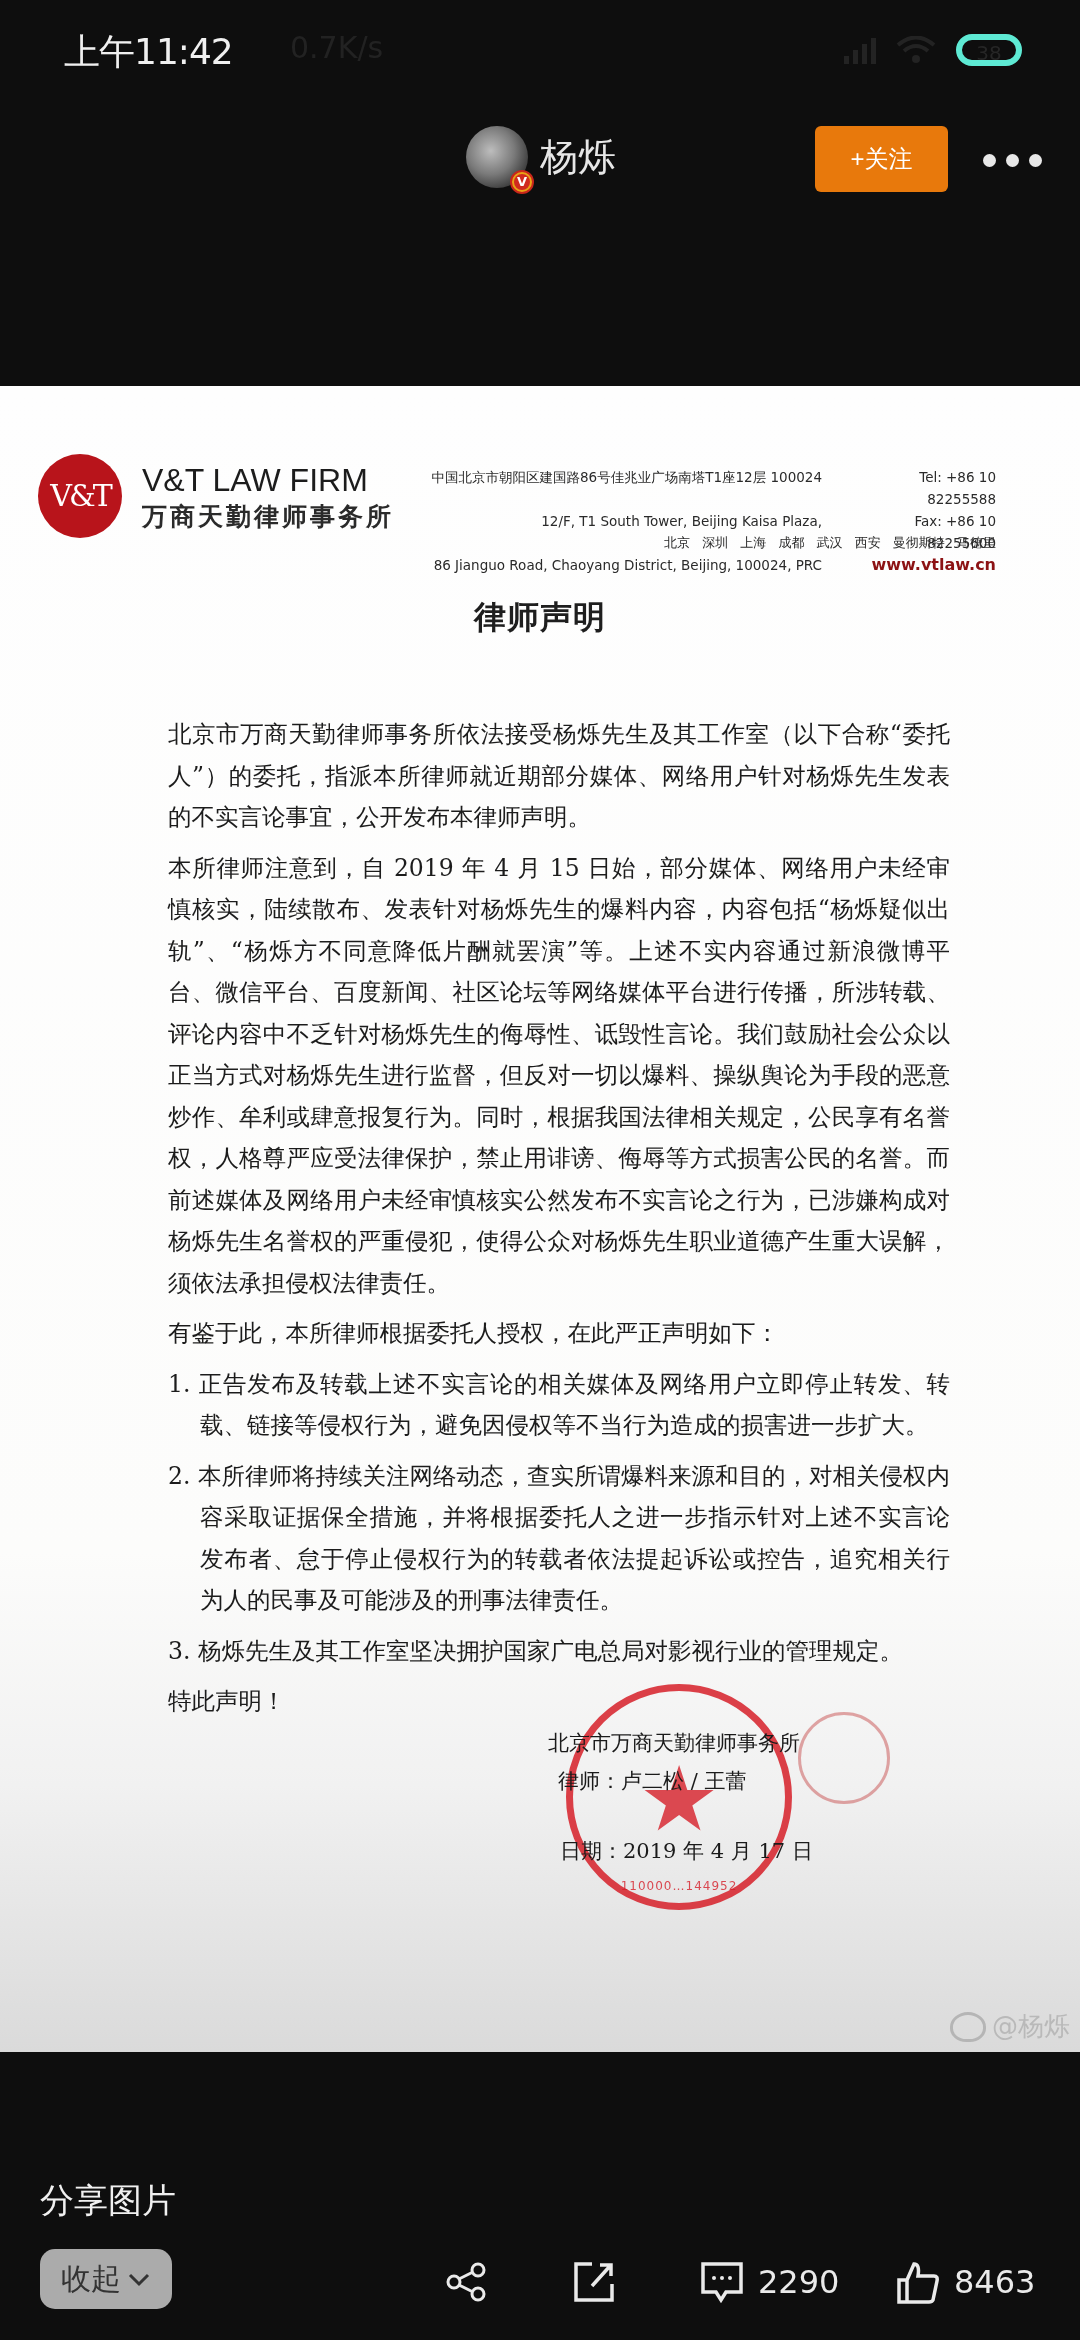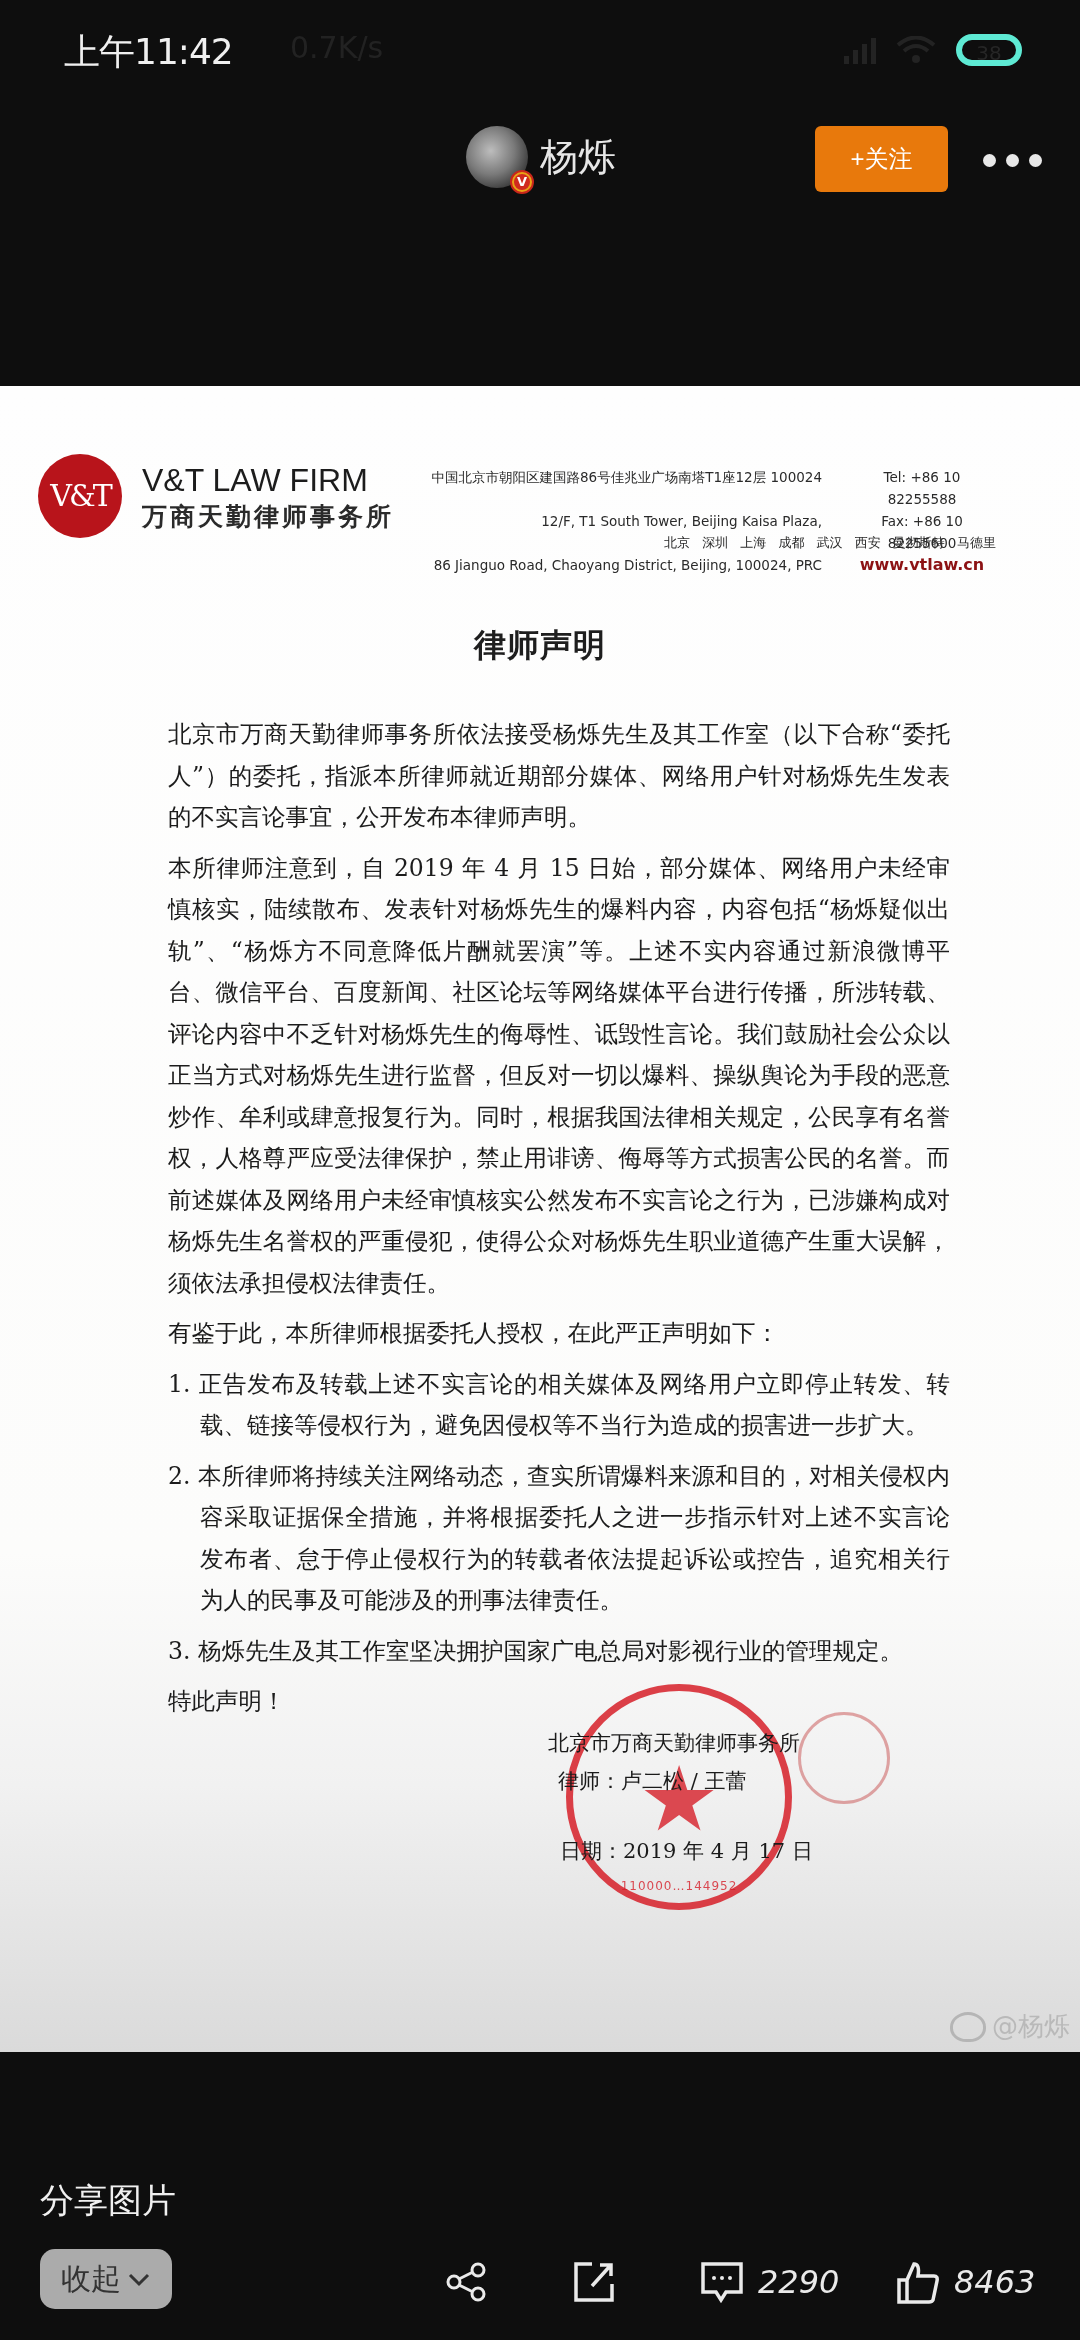--- a/index.html
+++ b/index.html
@@ -34,25 +34,25 @@
 
   
   .doc { position: absolute; top: 386px; left: 0; width: 1080px; height: 1666px;
          background: linear-gradient(to bottom, #fefefe 0%, #fcfcfb 70%, #f1f1f1 84%, #dadada 100%); color: #1a1a1a; overflow: hidden; }
   .lh-logo { position: absolute; left: 38px; top: 68px; width: 84px; height: 84px; border-radius: 50%; background: #b8141b;
              color: #fff; font-family: "DejaVu Serif", serif; font-size: 30px; text-align: center; line-height: 84px; letter-spacing: -3px; }
   .lh-name-en { position: absolute; left: 142px; top: 76px; font-family: "Liberation Sans", sans-serif; font-weight: normal; font-size: 32px; color: #1c1c1c; }
   .lh-name-cn { position: absolute; left: 142px; top: 114px; font-size: 25px; font-weight: bold; color: #2a2a2a; letter-spacing: 3px; }
   .lh-addr { position: absolute; right: 84px; top: 80px; text-align: right; font-size: 13.5px; line-height: 22px; color: #2a2a2a; }
   .lh-addr .row { display: flex; justify-content: flex-end; gap: 26px; }
-  .lh-addr .contact { width: 148px; text-align: center; }
+  .lh-addr .contact { width: 148px; text-align: right; }
   .lh-web { color: #8c1214; font-weight: bold; font-size: 16px; }
   .lh-cities { position: absolute; right: 84px; top: 148px; font-size: 13px; color: #2a2a2a; word-spacing: 8px; }
 
-  .doc-title { position: absolute; left: 0; width: 1080px; top: 210px; text-align: center; font-size: 32px; font-weight: bold; color: #1e1e1e; letter-spacing: 1px; margin-top: 28px; }
+  .doc-title { position: absolute; left: 0; width: 1080px; top: 210px; text-align: center; font-size: 32px; font-weight: bold; color: #1e1e1e; letter-spacing: 1px; }
   .doc-body { position: absolute; left: 168px; top: 328px; width: 782px; font-family: "DejaVu Serif", serif; font-size: 23.5px; line-height: 41.5px; color: #1c1c1c; text-align: justify; }
   .doc-body p { margin-bottom: 9px; }
   .doc-body .list { padding-left: 32px; text-indent: -32px; }
   .sign-block { position: absolute; left: 548px; top: 1338px; font-family: "DejaVu Serif", serif; font-size: 21px; line-height: 38px; color: #1a1a1a; }
   .sign-block div:nth-child(2) { padding-left: 10px; }
   .sign-block div:nth-child(3) { padding-left: 12px; margin-top: 32px; }
 
   .seal { position: absolute; left: 566px; top: 1298px; width: 226px; height: 226px; border-radius: 50%;
           border: 7px solid rgba(214,30,40,0.85); }
   .seal-star { position: absolute; left: 50%; top: 50%; transform: translate(-50%,-48%); font-size: 90px; color: rgba(214,30,40,0.8); line-height: 1; }
@@ -61,21 +61,21 @@
 
   .watermark { position: absolute; right: 10px; bottom: 8px; display: flex; align-items: center; gap: 6px; color: #b9b9b9; font-size: 26px; }
   .wb-icon { width: 36px; height: 30px; border: 3px solid #b5b5b5; border-radius: 50% 50% 45% 45%; }
 
   
   .caption { position: absolute; left: 40px; top: 2178px; font-size: 34px; color: #f0f0f0; }
   .collapse-btn { position: absolute; left: 40px; top: 2249px; width: 132px; height: 60px; background: #ababab; border-radius: 15px;
                   color: #333; font-size: 30px; display: flex; align-items: center; justify-content: center; gap: 6px; border: none; }
   .collapse-btn svg { width: 24px; height: 16px; }
   .actions { position: absolute; top: 2252px; left: 0; width: 1080px; height: 60px; }
-  .act { position: absolute; top: 0; height: 60px; display: flex; align-items: center; gap: 14px; color: #eaeaea; font-size: 32px; font-style: italic; }
+  .act { position: absolute; top: 0; height: 60px; display: flex; align-items: center; gap: 14px; color: #eaeaea; font-size: 32px; }
   .act svg { width: 44px; height: 44px; }
 </style>
 </head>
 <body>
 
 <div class="statusbar">
   <span class="sb-time">上午11:42</span>
   <span class="sb-faint sb-speed">0.7K/s</span>
   <div class="sb-icons">
     <div class="sb-signal">

